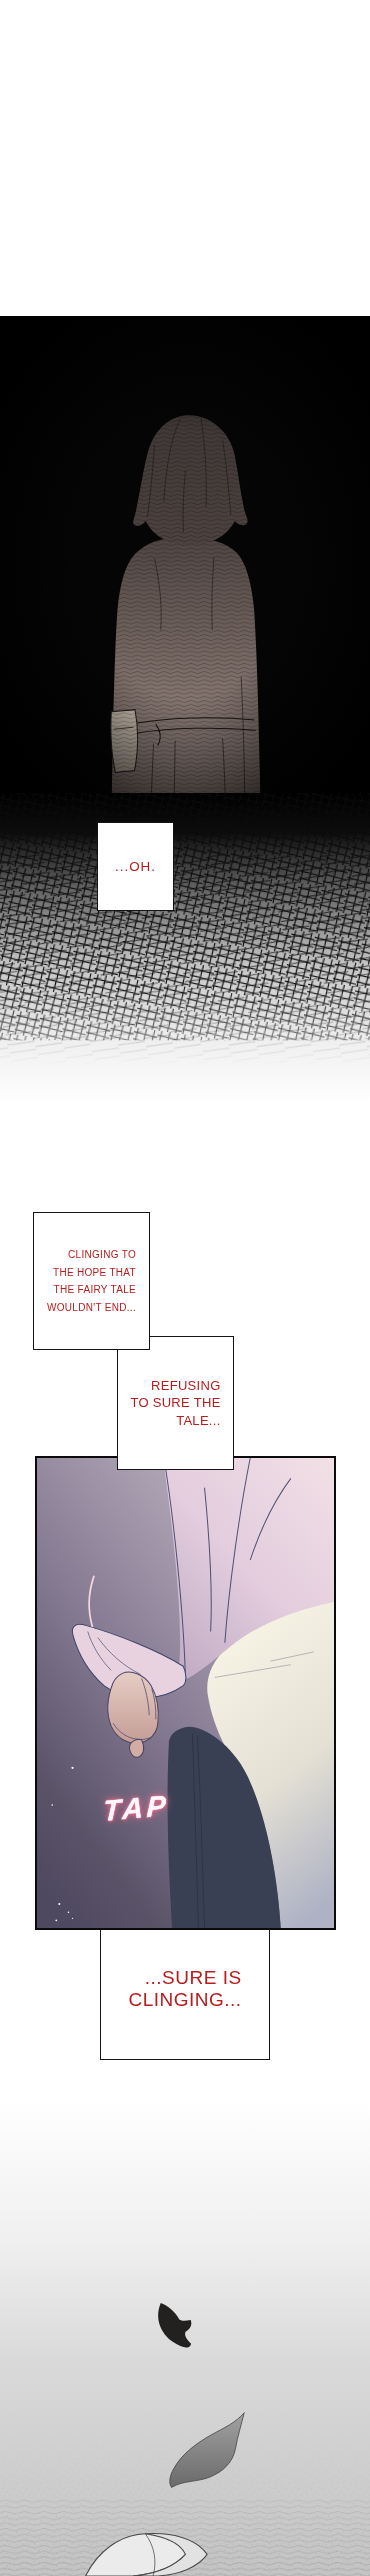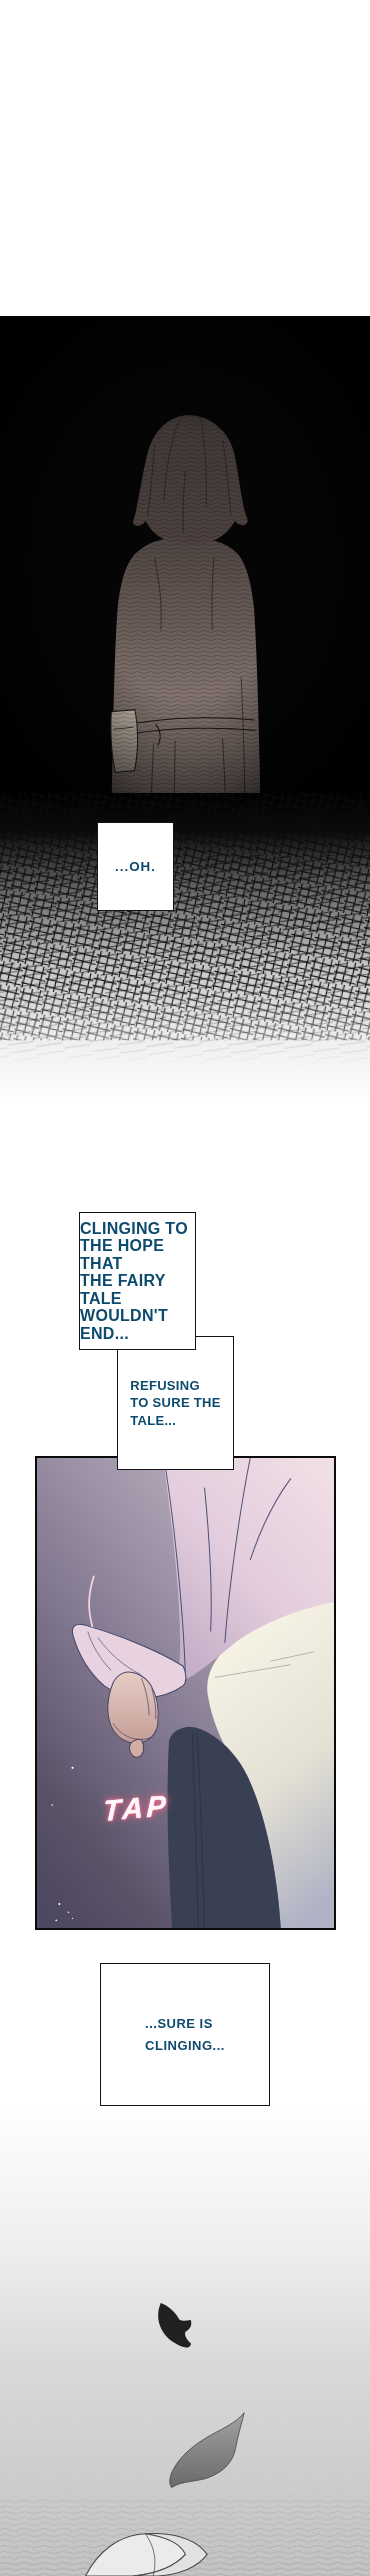--- a/index.html
+++ b/index.html
@@ -11,44 +11,44 @@
   .abs{position:absolute;}
   
   #panel-dark{
     left:0;top:316px;width:371px;height:477px;
     background:var(--panel-black,#050505);
   }
   
   #panel-hatch{left:0;top:793px;width:371px;height:310px;}
   
   .caption{
-    background:#ffffff;color:#0c4a6e;
+    background:#ffffff;color:#b91c1c;
     display:flex;align-items:center;justify-content:center;
-    text-align:left;font-weight:700;
+    text-align:right;font-weight:400;
   }
   .caption span{display:block;}
   #oh-box{
     left:97px;top:822px;width:75px;height:87px;
     border:1px solid #141414;z-index:3;
     font-size:13.4px;letter-spacing:1px;
   }
   #clinging-box{
     left:33px;top:1212px;width:115px;height:136px;
     border:1.5px solid #141414;z-index:6;
-    font-size:16px;line-height:17.5px;letter-spacing:0.3px;margin-left:46px;
+    font-size:10px;line-height:17.5px;letter-spacing:0.3px;
   }
   #refusing-box{
     left:117px;top:1336px;width:115px;height:132px;
     border:1.5px solid #141414;z-index:5;
     font-size:13px;line-height:17.5px;letter-spacing:0.3px;
   }
   #pointless-box{
-    left:100px;top:1963px;width:168px;height:141px;
+    left:100px;top:1917px;width:168px;height:141px;
     border:1.5px solid #141414;z-index:2;
-    font-size:13px;line-height:21.6px;letter-spacing:0.5px;
+    font-size:19px;line-height:21.6px;letter-spacing:0.5px;
   }
   
   #panel-art{
     left:35px;top:1456px;width:301px;height:474px;
     border:2.1px solid #0b0b0b;box-sizing:border-box;
     overflow:hidden;z-index:4;background:#6c6378;
   }
   #panel-art svg{display:block;width:100%;height:100%;}
   #tap-text{
     left:66px;top:334px;

